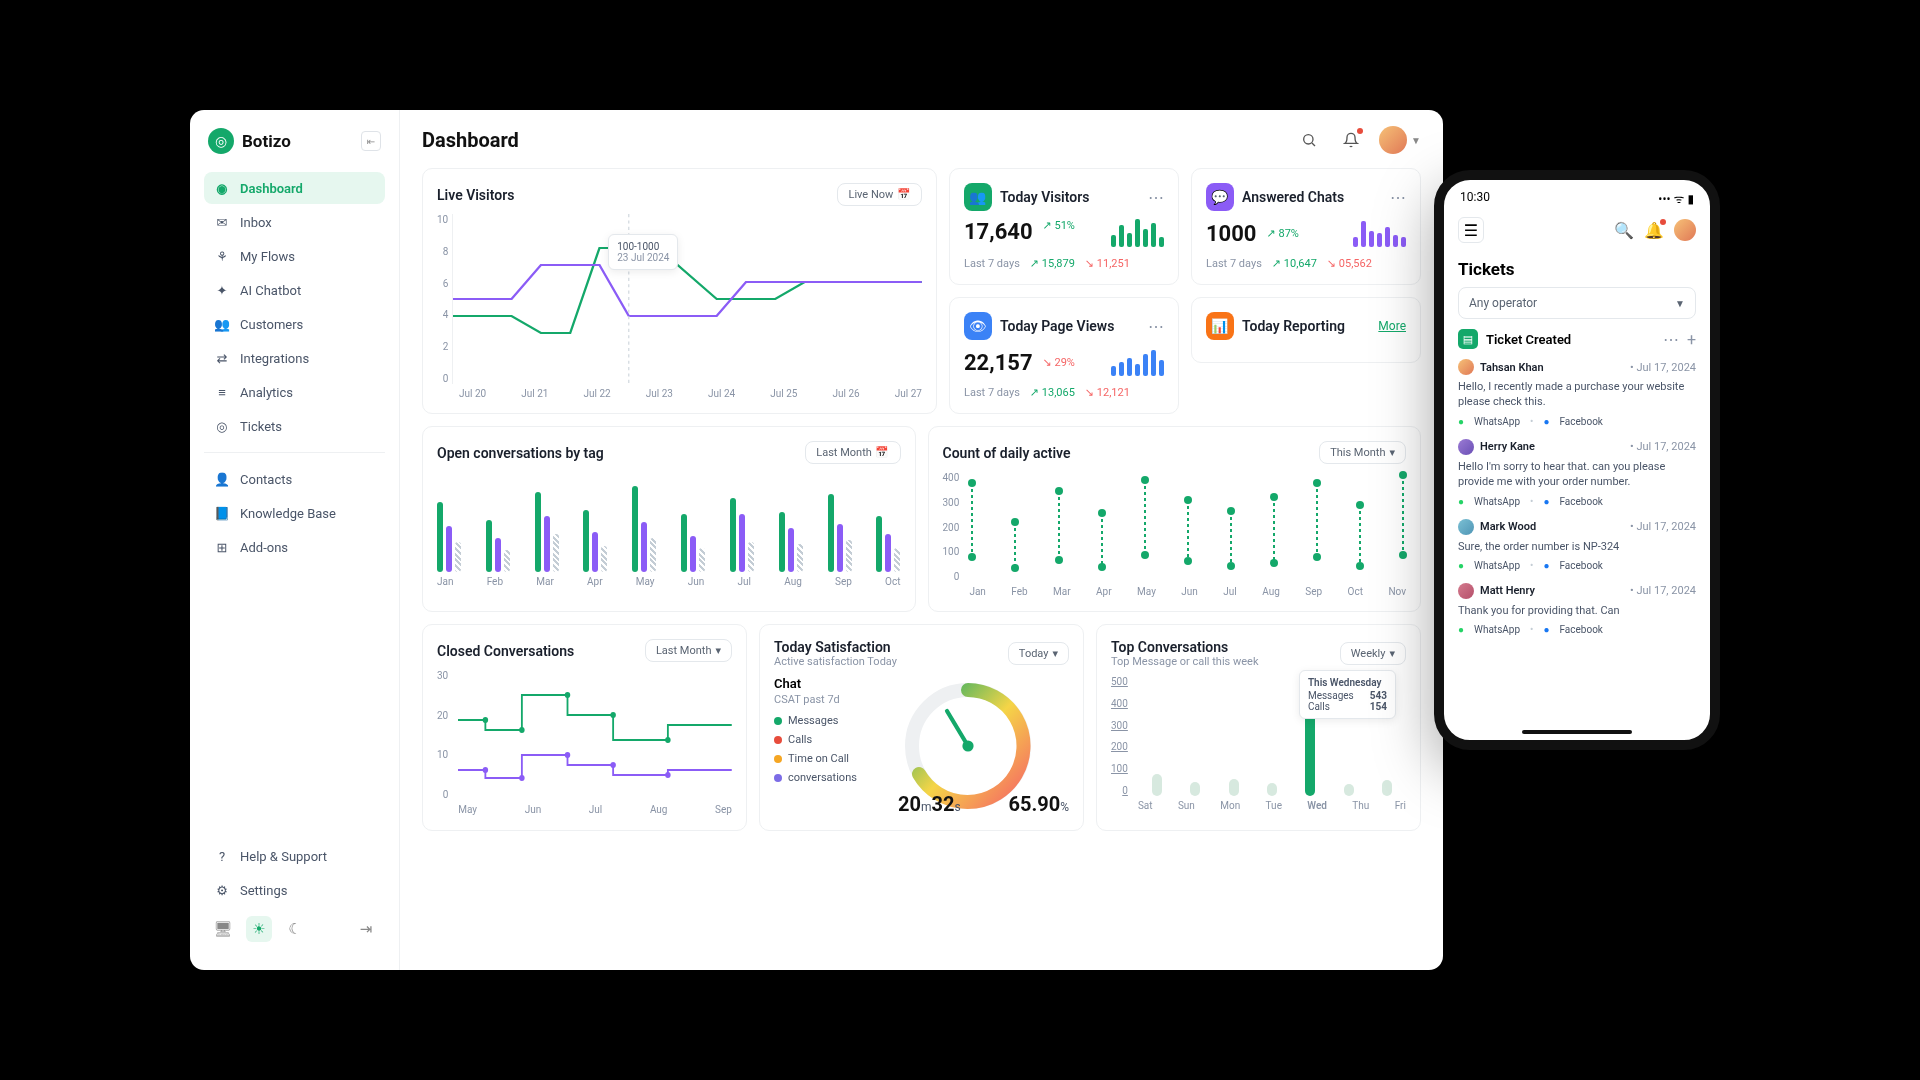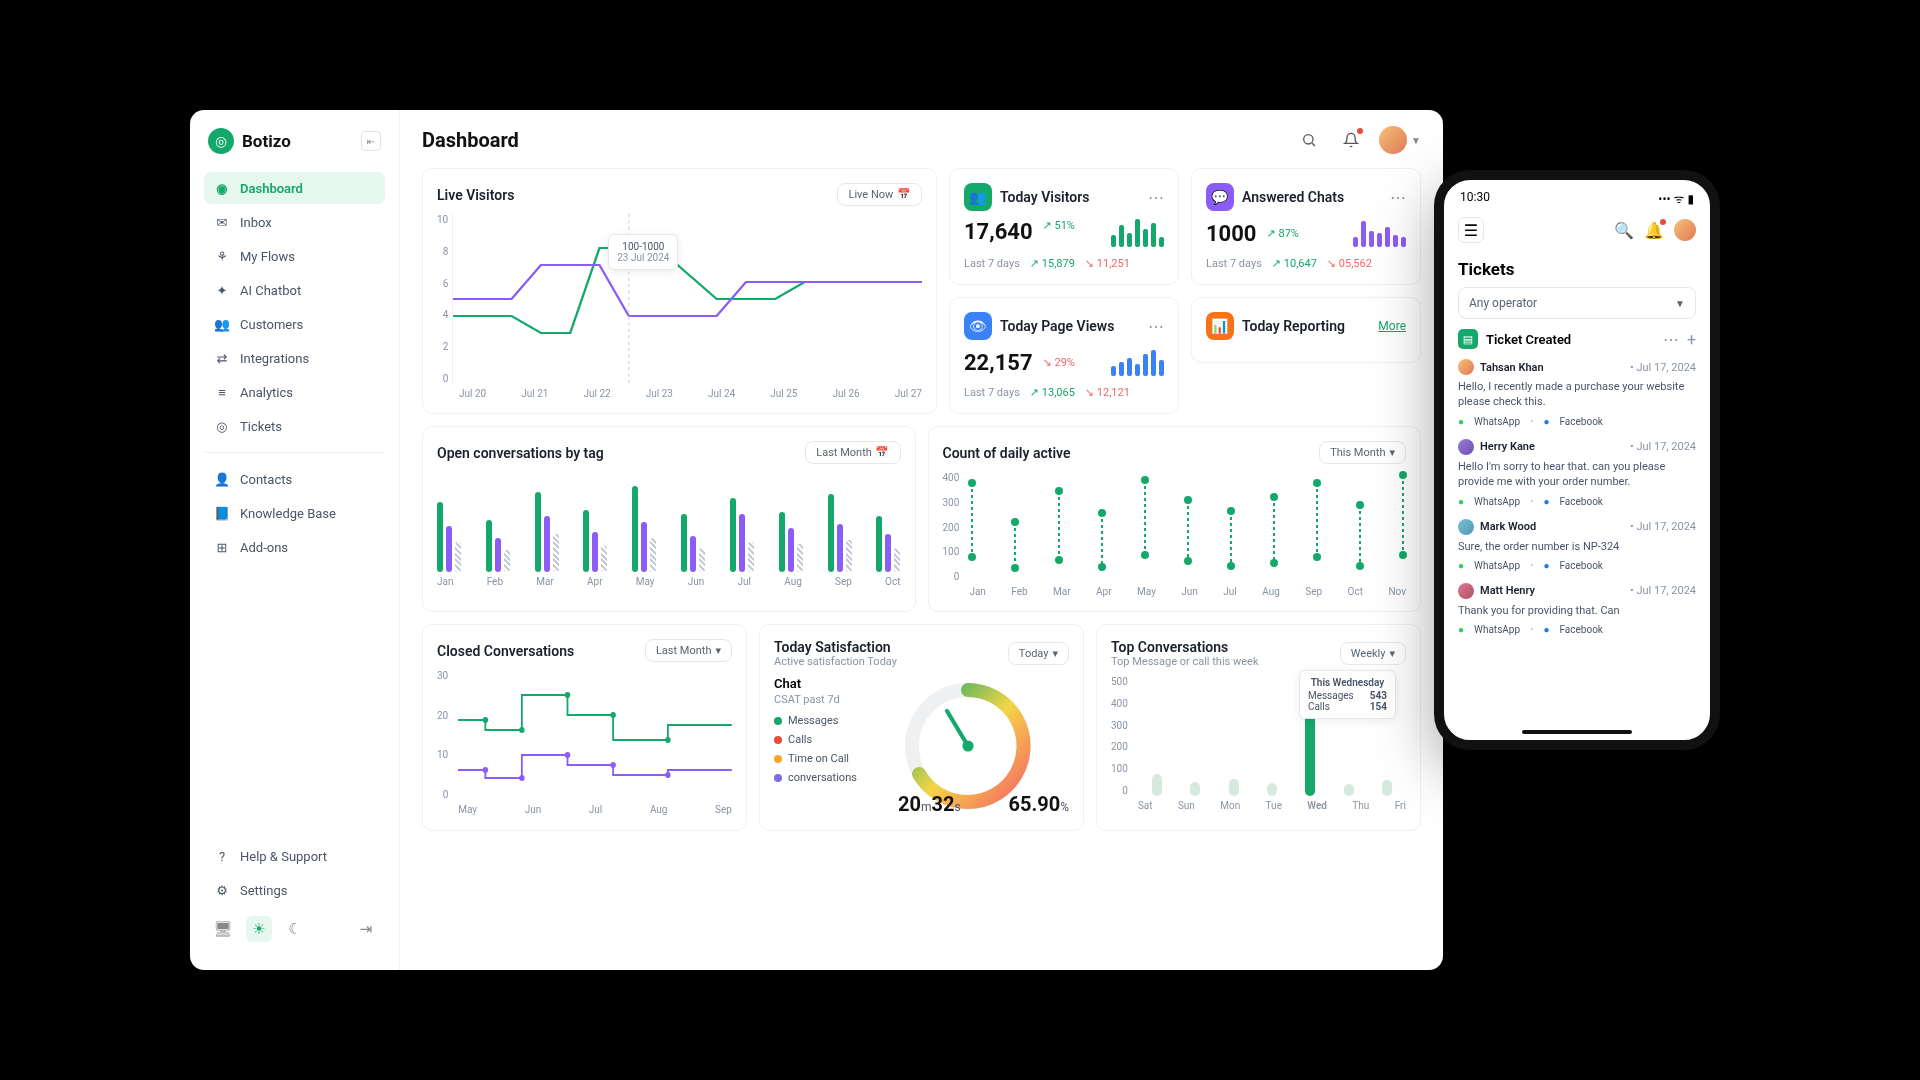--- a/index.html
+++ b/index.html
@@ -53,21 +53,21 @@
 .minibars{display:flex;gap:3px;align-items:flex-end;height:28px;}
 .minibars span{width:5px;border-radius:2px;}
 
 .axis{display:flex;justify-content:space-between;font-size:10px;color:#8a94a6;margin-top:4px;}
 .yaxis{display:flex;flex-direction:column;justify-content:space-between;font-size:10px;color:#8a94a6;text-align:right;padding-right:4px;}
 
 .legend{display:flex;flex-direction:column;gap:6px;font-size:11px;color:#4a5568;}
 .lg{display:flex;align-items:center;gap:6px;}
 .lg b{width:8px;height:8px;border-radius:50%;display:inline-block;}
 
-.tooltip{position:absolute;background:#fff;border:1px solid #e4e8ec;border-radius:6px;padding:6px 8px;font-size:10px;color:#4a5568;box-shadow:0 2px 8px rgba(0,0,0,.08);text-align:center;}
+.tooltip{position:absolute;background:#fff;border:1px solid #e4e8ec;border-radius:6px;padding:6px 8px;font-size:10px;color:#4a5568;box-shadow:0 2px 8px rgba(0,0,0,.08);}
 
 
 .lv-chart{display:flex;height:170px;position:relative;}
 .lv-plot{flex:1;position:relative;border-left:1px solid #eef0f2;}
 .lv-plot svg{width:100%;height:100%;}
 
 
 .oc-bars{display:flex;justify-content:space-between;align-items:flex-end;height:100px;}
 .oc-col{display:flex;gap:3px;align-items:flex-end;}
 .oc-col span{width:6px;border-radius:3px;}
@@ -619,21 +619,21 @@
 
       <div class="card">
         <div class="card-head">
           <div>
             <div class="card-title">Top Conversations</div>
             <div class="card-sub">Top Message or call this week</div>
           </div>
           <div class="chip"><span>Weekly</span> ▾</div>
         </div>
         <div style="display:flex;gap:6px;">
-          <div class="yaxis" id="tc-y" style="height:120px;">
+          <div class="yaxis" id="tc-y" style="height:120px;text-decoration:underline;">
               <span>500</span>
               <span>400</span>
               <span>300</span>
               <span>200</span>
               <span>100</span>
               <span>0</span>
             </div>
           <div style="flex:1;position:relative;">
             <div class="tc-plot" id="tc-plot">
                 <div class="tc-bar" style="height: 21.6px; background: rgb(215, 233, 223);"></div>

